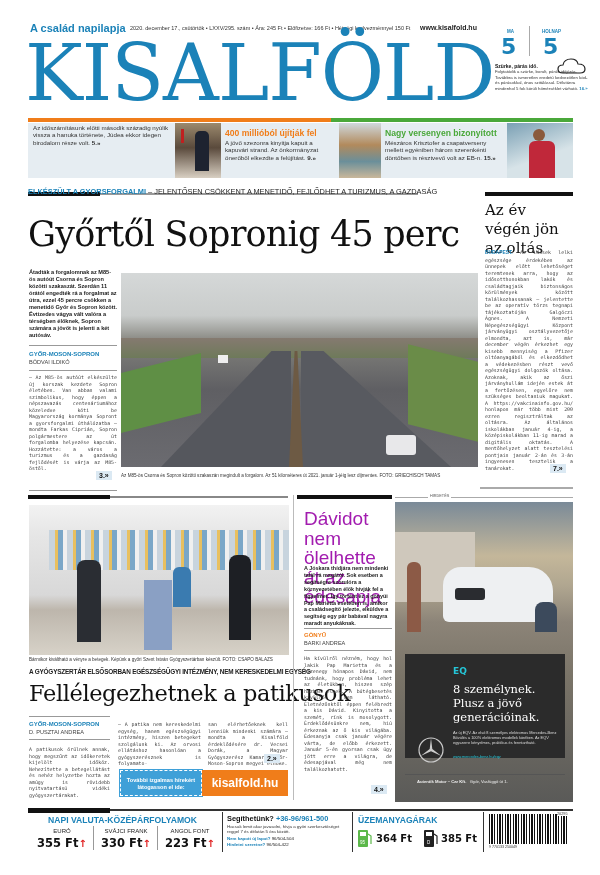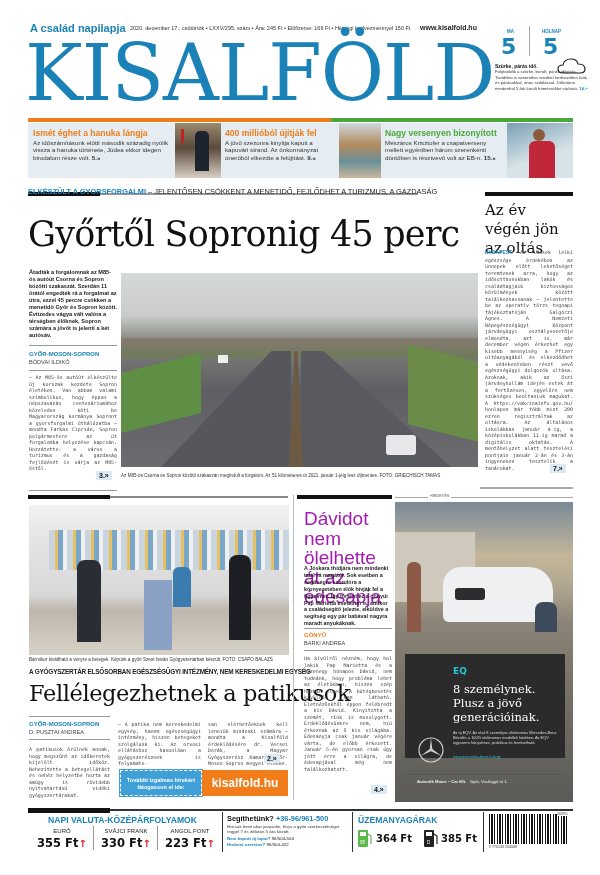--- a/index.html
+++ b/index.html
@@ -31,21 +31,20 @@
   <div class="abs tiny" style="left:0;top:43px;width:98px;font-size:4.3px;line-height:5.6px"><span>Folytatódik a szürke, borult, párás időjárás. Továbbra is ismeretlen eredetű kedvezőtlen köd- és párásokkal, ónos szitálással. Délutánra mindenhol 5 fok körüli hőmérséklet várható.</span> <span class="blue" style="font-weight:bold">16.»</span></div>
   <svg class="abs" style="left:62px;top:31px" width="30" height="18" viewBox="0 0 30 18">
       <path d="M6 16 Q1 16 1 12 Q1 8 6 8 Q7 2 14 2 Q20 2 21 7 Q28 7 28 12 Q28 16 23 16 Z" fill="none" stroke="#222" stroke-width="1.2"></path>
     </svg>
 </div>
 
 <div class="abs" style="left:28px;top:118px;width:303px;height:4px;background:#f07d1a"></div>
 <div class="abs" style="left:331px;top:118px;width:242px;height:4px;background:#4aa83a"></div>
 
 <div class="abs" style="left:28px;top:123px;width:147px;height:55px;background:#e6edf2">
-  <div style="padding:5px 5px 0 5px;font-weight:bold;font-size:8.6px;color:#f07d1a">Ismét éghet a hanuka lángja</div>
   <div style="padding:1px 5px;font-size:6.2px;line-height:7.4px;color:#333"><span>Az időszámításunk előtti második századig nyúlik vissza a hanuka története, Júdea ekkor idegen birodalom része volt.</span> <b>5.»</b></div>
 </div>
 <div class="abs photo" style="left:175px;top:123px;width:46px;height:55px;background:linear-gradient(180deg,#9c8a6e,#5a4a3c 45%,#d8cfc2 100%)">
   <div style="position:absolute;left:20px;top:8px;width:14px;height:40px;background:#1e2330;border-radius:5px 5px 0 0"></div>
   <div style="position:absolute;left:6px;top:6px;width:3px;height:14px;background:#c02020"></div>
 </div>
 <div class="abs" style="left:221px;top:123px;width:118px;height:55px;background:#e6edf2">
   <div style="padding:5px 4px 0 4px;font-weight:bold;font-size:8.6px;color:#f07d1a;white-space:nowrap">400 millióból újítják fel</div>
   <div style="padding:1px 4px;font-size:6.2px;line-height:7.4px;color:#333"><span>A jövő szezonra kinyitja kapuit a kapuvári strand. Az önkormányzat önerőből elkezdte a felújítást.</span> <b>9.»</b></div>
 </div>

